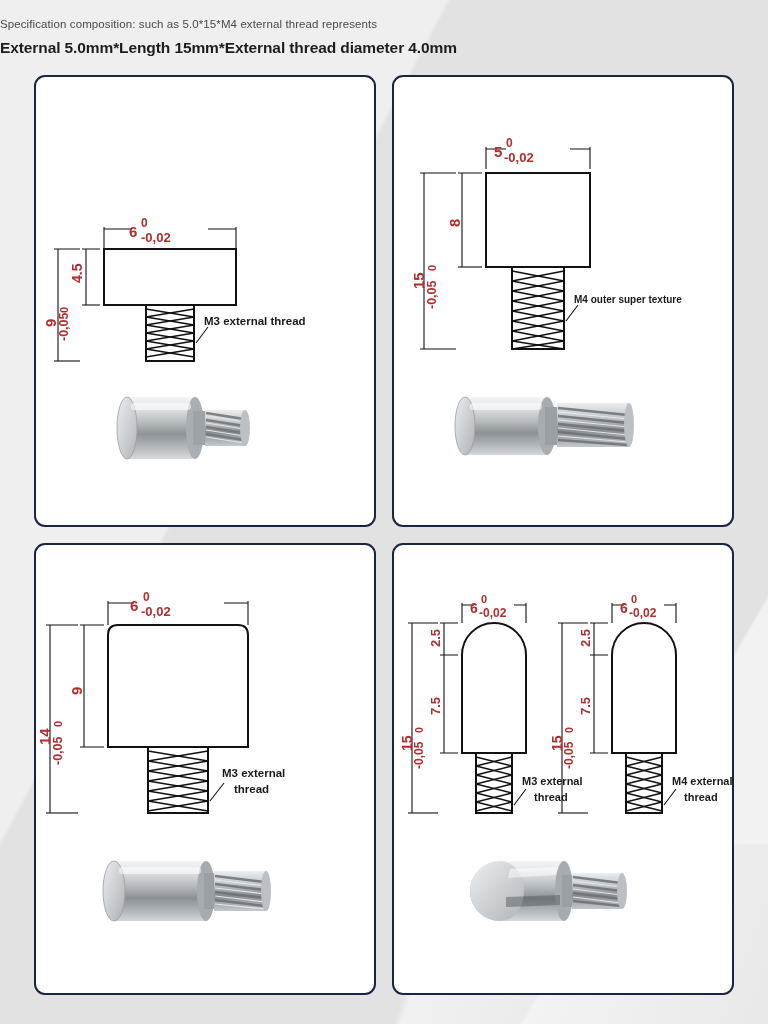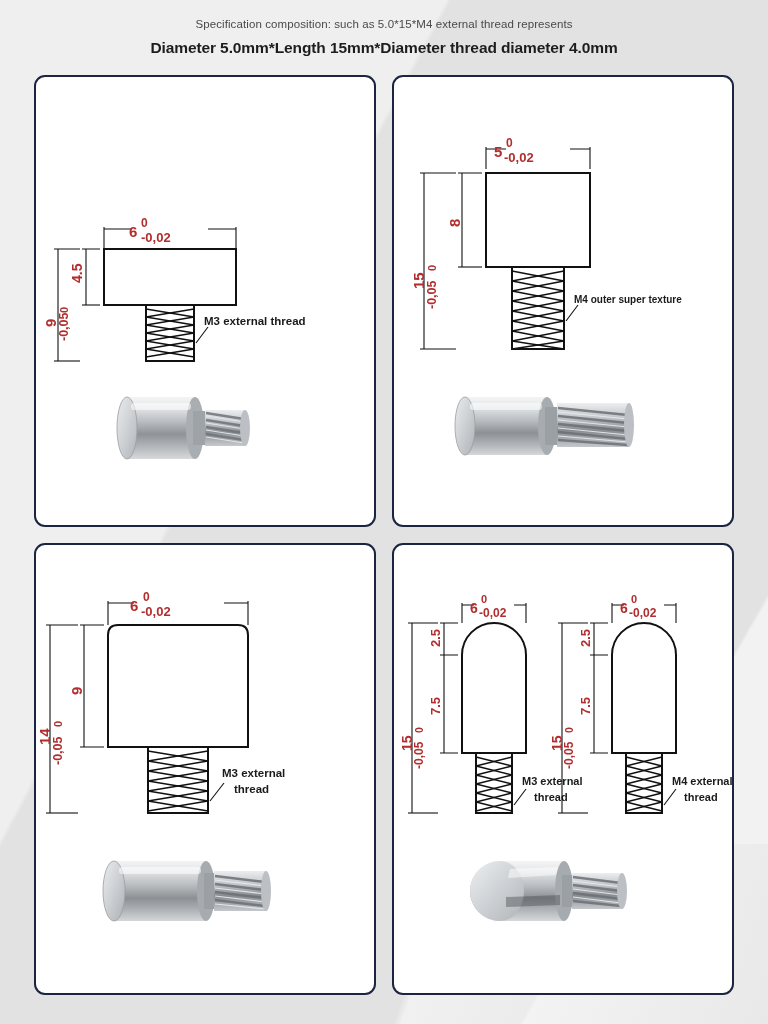--- a/index.html
+++ b/index.html
@@ -23,21 +23,21 @@
     z-index:0;
   }
   .bg-wash3{
     position:absolute;left:0;bottom:0;width:100%;height:180px;
     background:linear-gradient(110deg, rgba(255,255,255,0) 55%, rgba(255,255,255,.5) 56%, rgba(226,226,226,.6) 100%);
     z-index:0;
   }
   .page{position:relative;z-index:2;width:768px;height:1024px;}
 
   
-  .header{padding-top:18px;text-align:center;}
+  .header{padding-top:18px;}
   .hdr-sub{
     font-size:11.5px;color:#4a4a4a;letter-spacing:.1px;
     font-family:"Liberation Sans", sans-serif;
   }
   .hdr-main{
     font-size:15.5px;color:#1d1d1d;font-weight:bold;margin-top:9px;
     letter-spacing:-.1px;
   }
 
   
@@ -73,21 +73,21 @@
 <body>
 
 <div class="bg-wash"></div>
 <div class="bg-wash2"></div>
 <div class="bg-wash3"></div>
 
 <div class="page">
 
   <div class="header">
     <div class="hdr-sub">Specification composition: such as 5.0*15*M4 external thread represents</div>
-    <div class="hdr-main">Diameter 5.0mm*Length 15mm*Diameter thread diameter 4.0mm</div>
+    <div class="hdr-main">External 5.0mm*Length 15mm*External thread diameter 4.0mm</div>
   </div>
 
   <div class="grid">
 
     <div class="card">
       <div class="card-inner">
         <div class="dwg-wrap" style="top:88px;">
           <svg width="342" height="200" viewBox="0 0 342 200">
 
             <line class="ln-thin" x1="68" y1="62" x2="68" y2="84"></line>

